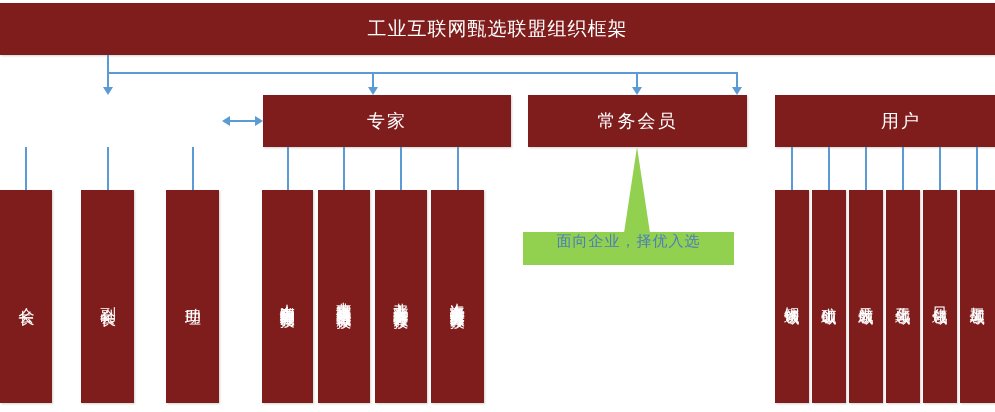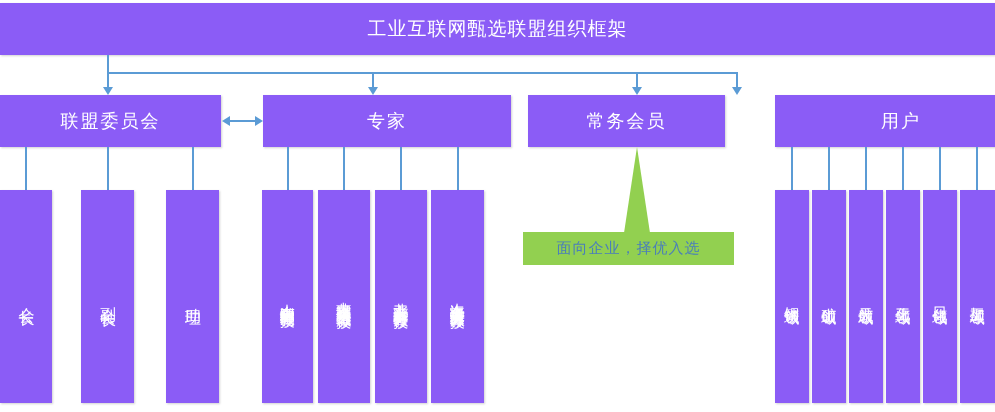--- a/index.html
+++ b/index.html
@@ -12,21 +12,21 @@
     overflow: hidden;
     font-family: "Liberation Sans", "DejaVu Sans", sans-serif;
   }
   #canvas {
     position: absolute;
     left: 0; top: 0;
     width: 995px; height: 412px;
   }
   .box {
     position: absolute;
-    background: #8b5cf6;
+    background: #7f1d1d;
     box-sizing: border-box;
     box-shadow: 1px 1px 2px rgba(0,0,0,0.18);
   }
   
   #title-bar {
     left: 0; top: 3px;
     width: 995px; height: 52px;
     display: flex;
     align-items: center;
     justify-content: center;
@@ -46,21 +46,21 @@
     justify-content: center;
   }
   .l2 .label {
     color: #ffffff;
     font-size: 18px;
     letter-spacing: 2px;
     white-space: nowrap;
   }
   #box-committee { left: 0px;   width: 221px; }
   #box-experts   { left: 263px; width: 248px; }
-  #box-executive { left: 528px; width: 197px; text-align: right; }
+  #box-executive { left: 528px; width: 219px; text-align: right; }
   #box-users     { left: 775px; width: 252px; }
 
   
   .l3 {
     top: 190px;
     height: 213px;
     display: flex;
     align-items: center;
     justify-content: center;
     padding: 6px 2px;
@@ -109,21 +109,21 @@
     border-bottom: 5px solid transparent;
     border-left: 8px solid #5B9BD5;
   }
   
   #callout-banner {
     position: absolute;
     left: 523px; top: 232px;
     width: 211px; height: 33px;
     background: #92D050;
     display: flex;
-    align-items: center;
+    align-items: flex-start;
     justify-content: center;
   }
   #callout-banner .label {
     color: #4A7EBB;
     font-size: 15px;
     letter-spacing: 1px;
     white-space: nowrap;
   }
   #callout-spike {
     position: absolute;
@@ -148,23 +148,20 @@
 
   <div class="vline" style="left:372px; top:72px; height:16px;"></div>
   <div class="arrow-down" style="left:368px; top:87px;"></div>
 
   <div class="vline" style="left:636px; top:72px; height:16px;"></div>
   <div class="arrow-down" style="left:632px; top:87px;"></div>
 
   <div class="vline" style="left:736px; top:72px; height:16px;"></div>
   <div class="arrow-down" style="left:732px; top:87px;"></div>
 
-  <div class="box l2" id="box-committee">
-    <span class="label">联盟委员会</span>
-  </div>
   <div class="box l2" id="box-experts">
     <span class="label">专家</span>
   </div>
   <div class="box l2" id="box-executive">
     <span class="label">常务会员</span>
   </div>
   <div class="box l2" id="box-users">
     <span class="label">用户</span>
   </div>
 

